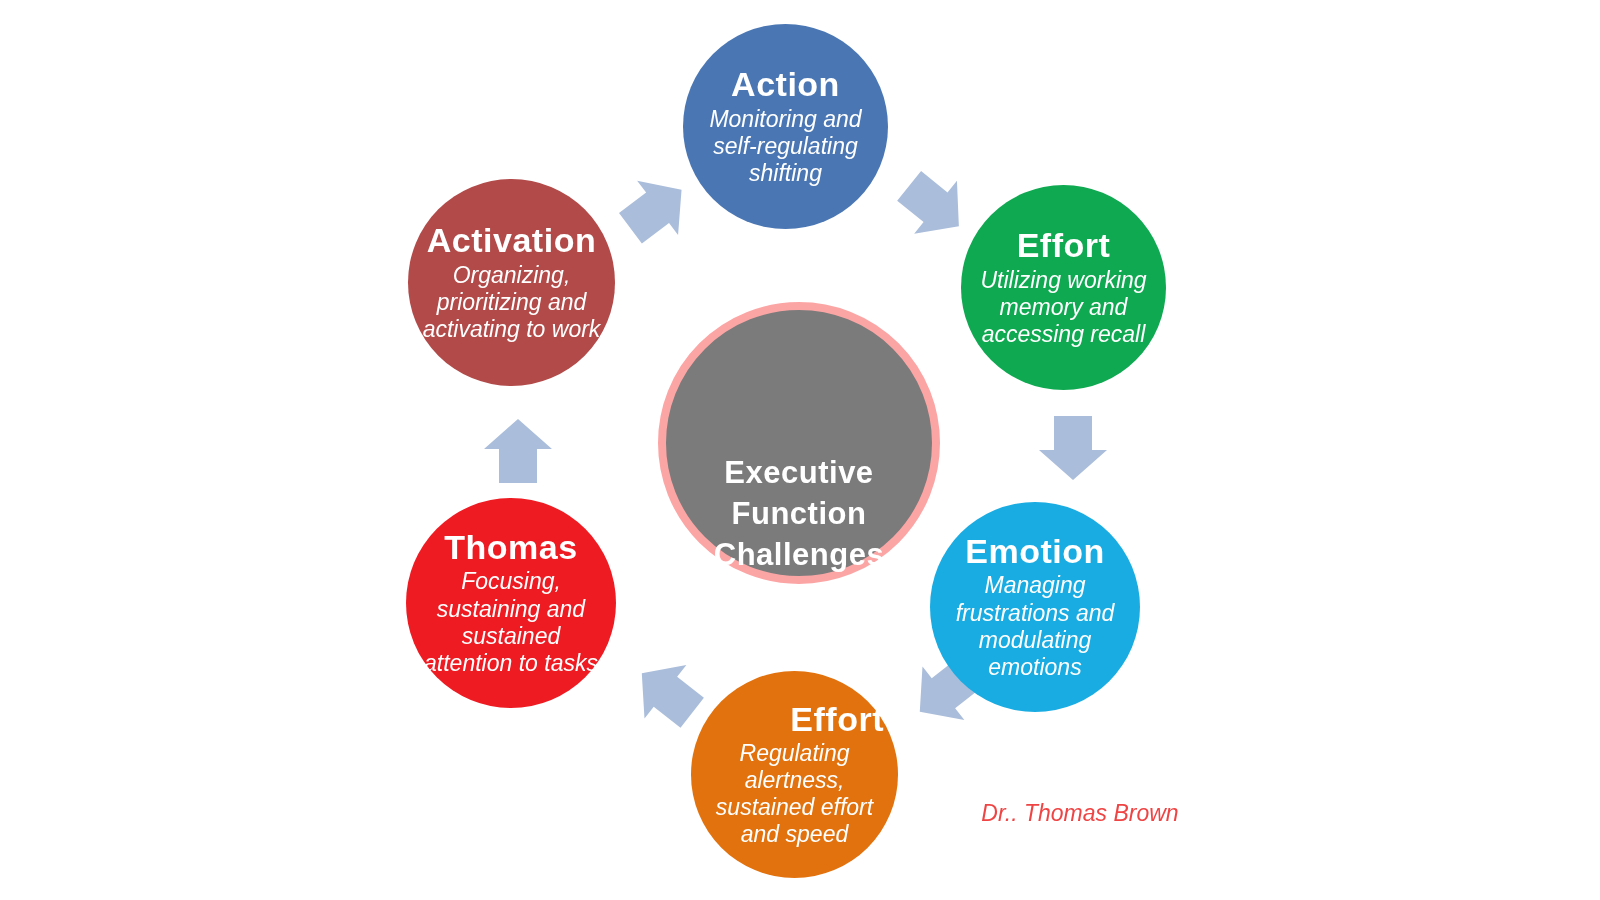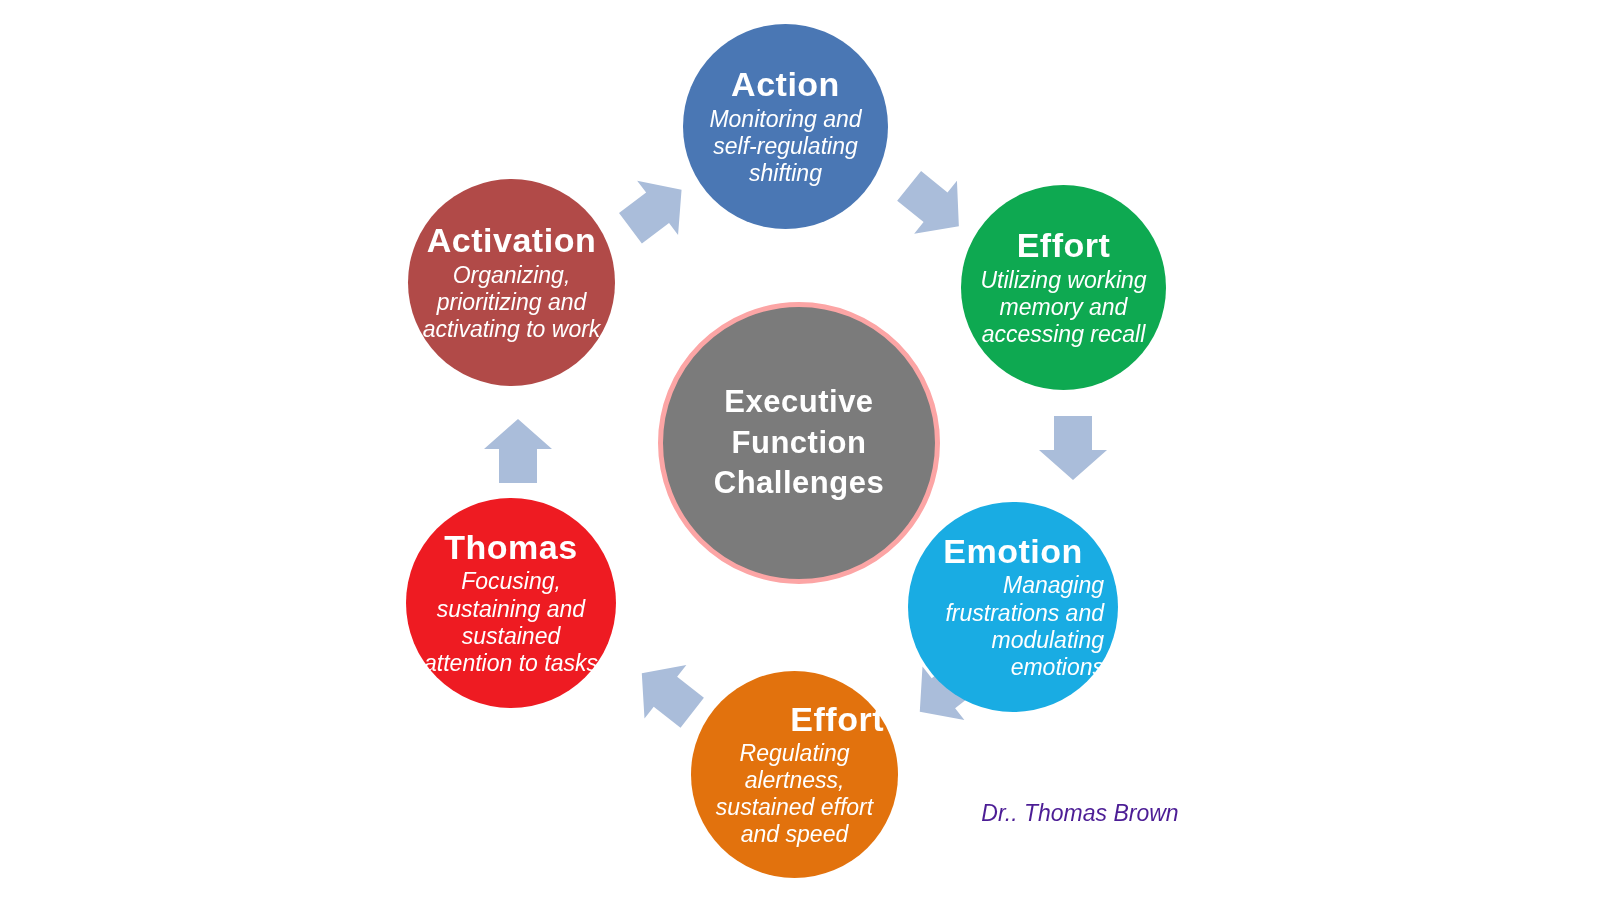--- a/index.html
+++ b/index.html
@@ -10,28 +10,28 @@
   .arrows{position:absolute;left:0;top:0;z-index:1;}
   .node{
     position:absolute;border-radius:50%;z-index:2;
     display:flex;flex-direction:column;align-items:center;justify-content:center;
     text-align:center;color:#ffffff;box-sizing:border-box;
   }
   .node-title{font-weight:bold;font-size:34px;line-height:1.1;letter-spacing:.5px;}
   .node-desc{font-style:italic;font-size:23px;line-height:1.18;margin-top:2px;}
   .node-action    {left:683px;top:24px; width:205px;height:205px;padding:0 12px;}
   .node-memory    {left:961px;top:185px;width:205px;height:205px;padding:0 12px;}
-  .node-emotion   {left:908px;top:502px;width:210px;height:210px;padding:0 14px;text-align:right;}
+  .node-emotion   {left:930px;top:502px;width:210px;height:210px;padding:0 14px;}
   .node-effort    {left:691px;top:671px;width:207px;height:207px;padding:0 14px;align-items:flex-end;}
   .node-focus     {left:406px;top:498px;width:210px;height:210px;padding:0 12px;}
   .node-activation{left:408px;top:179px;width:207px;height:207px;padding:0 14px;}
   .center-node{
     position:absolute;left:658px;top:302px;width:282px;height:282px;
-    border-radius:50%;border:5px solid #fca5a5;z-index:3;box-sizing:border-box;
-    display:flex;align-items:center;justify-content:center;text-align:center;
+    border-radius:50%;border:8px solid #fca5a5;z-index:3;box-sizing:border-box;
+    display:flex;align-items:flex-end;justify-content:center;text-align:center;
   }
   .center-title{
     color:#ffffff;font-weight:bold;font-size:31px;line-height:1.32;
     width:210px;letter-spacing:.5px;
   }
   .attribution{
     position:absolute;left:960px;top:800px;width:240px;z-index:2;
     font-style:italic;font-size:23px;text-align:center;
   }
 </style>
@@ -76,15 +76,15 @@
 
   <div class="node node-activation" style="background-color: rgb(177, 74, 72);">
     <div class="node-title">Activation</div>
     <div class="node-desc">Organizing, prioritizing and activating to work</div>
   </div>
 
   <div class="center-node" style="background-color: rgb(123, 123, 123);">
     <div class="center-title">Executive Function Challenges</div>
   </div>
 
-  <div class="attribution" style="color: #4c1d95;">Dr.. Thomas Brown</div>
+  <div class="attribution" style="color: #ef4444;">Dr.. Thomas Brown</div>
 
 </div>
 
 </body></html>

